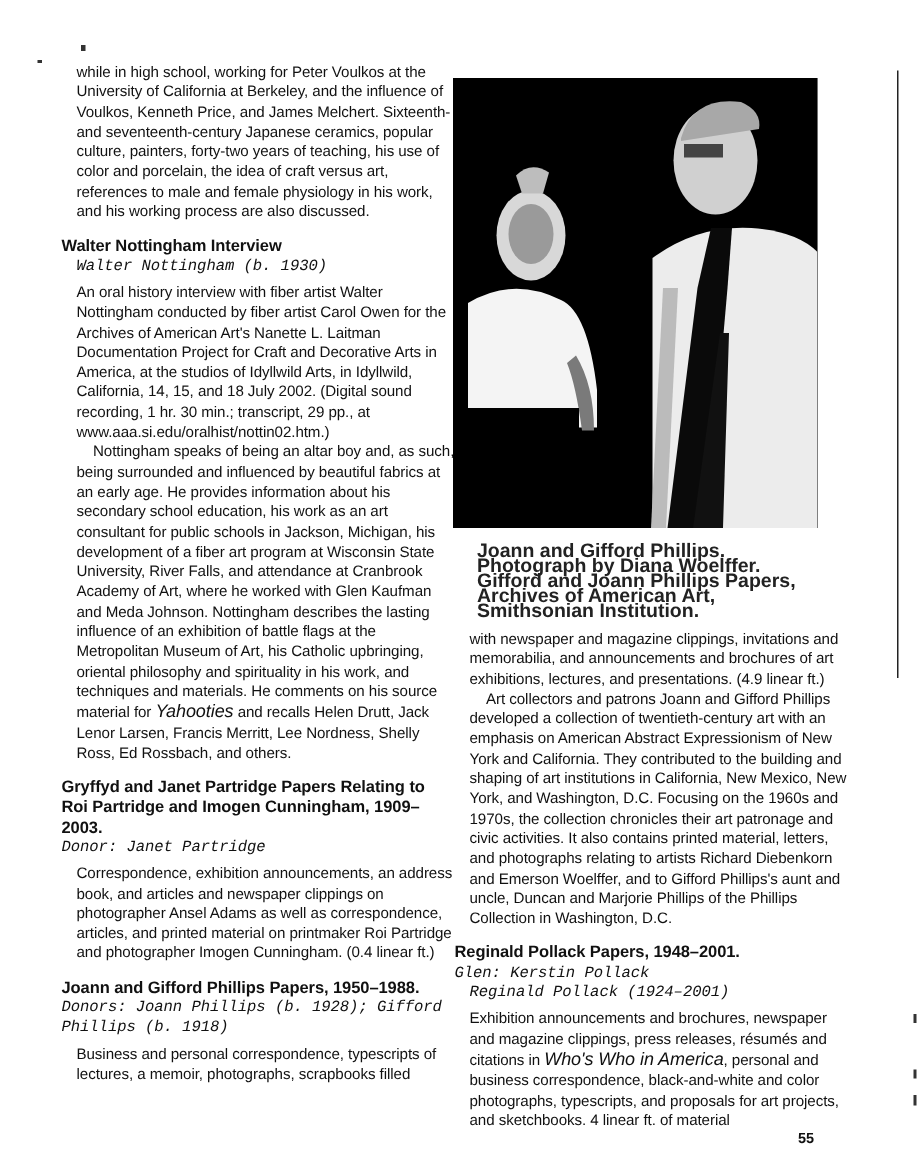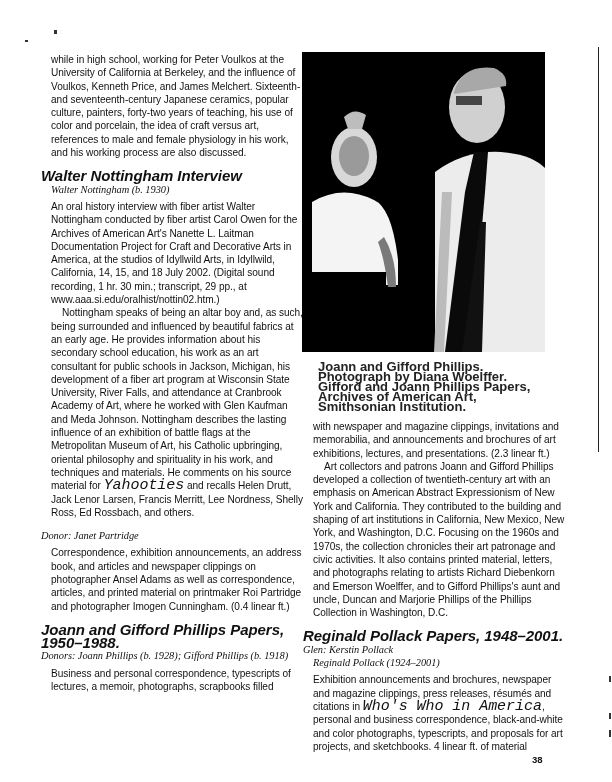--- a/index.html
+++ b/index.html
@@ -1,29 +1,29 @@
 <!DOCTYPE html>
 <html><head>
 <meta charset="utf-8">
 <style>
   html, body { margin:0; padding:0; background:#ffffff; }
   body { width:612px; height:782px; position:relative; overflow:hidden;
          font-family:"Liberation Sans", sans-serif; color:#111; }
   .col { position:absolute; font-size:10.1px; line-height:13.3px; letter-spacing:-0.05px; }
-  .left { left:51px; top:53px; width:252px; }
+  .left { left:51px; top:42px; width:252px; }
   .right { left:313px; top:420px; width:252px; }
   p { margin:0; text-align:left; }
   .indent { text-indent:11px; }
-  .h { font-weight:bold; font-size:15px; margin-left:-10px; line-height:13.3px;font-style:italic; }
-  .meta { font-family:Liberation Serif, serif; font-style:italic; font-size:10.4px; line-height:13.3px; }
+  .h { font-weight:bold; font-size:11px; margin-left:-10px; line-height:13.3px; }
+  .meta { font-family:Liberation Mono, monospace; font-style:italic; font-size:10.4px; line-height:13.3px; }
   .meta.don { margin-left:-10px; }
   .meta.sub { margin-left:0; }
   .gap-s { height:4px; }
   .gap-m { height:10px; }
-  em.t { font-family:Liberation Mono, monospace; font-style:italic; font-size:15px; }
+  em.t { font-family:Liberation Sans, sans-serif; font-style:italic; font-size:12px; }
   .photo { position:absolute; left:302px; top:52px; width:243px; height:300px; background:#000; overflow:hidden; }
   .caption { position:absolute; left:318px; top:362px; width:232px; font-size:13px; line-height:10px; font-weight:bold; color:#222; }
   .pageno { position:absolute; left:532px; top:754px; font-size:9.6px; font-weight:bold; }
   .vline { position:absolute; left:598px; top:47px; width:1.4px; height:405px; background:#222; }
   .speck { position:absolute; background:#333; }
 </style>
 </head>
 <body>
 
 <div class="speck" style="left:54px;top:30px;width:3px;height:4px;"></div>
@@ -36,20 +36,21 @@
   <div>
     <p class="h">Walter Nottingham Interview</p>
     <p class="meta sub">Walter Nottingham (b. 1930)</p>
     <div class="gap-s"></div>
     <p>An oral history interview with fiber artist Walter Nottingham conducted by fiber artist Carol Owen for the Archives of American Art's Nanette L. Laitman Documentation Project for Craft and Decorative Arts in America, at the studios of Idyllwild Arts, in Idyllwild, California, 14, 15, and 18 July 2002. (Digital sound recording, 1 hr. 30 min.; transcript, 29 pp., at www.aaa.si.edu/oralhist/nottin02.htm.)</p>
     <p class="indent"><span>Nottingham speaks of being an altar boy and, as such, being surrounded and influenced by beautiful fabrics at an early age. He provides information about his secondary school education, his work as an art consultant for public schools in Jackson, Michigan, his development of a fiber art program at Wisconsin State University, River Falls, and attendance at Cranbrook Academy of Art, where he worked with Glen Kaufman and Meda Johnson. Nottingham describes the lasting influence of an exhibition of battle flags at the Metropolitan Museum of Art, his Catholic upbringing, oriental philosophy and spirituality in his work, and techniques and materials. He comments on his source material for </span><em class="t">Yahooties</em><span> and recalls Helen Drutt, Jack Lenor Larsen, Francis Merritt, Lee Nordness, Shelly Ross, Ed Rossbach, and others.</span></p>
   </div>
 
   <div class="gap-m"></div>
   <div>
+    <p class="h">Gryffyd and Janet Partridge Papers Relating to Roi Partridge and Imogen Cunningham, 1909–2003.</p>
     <p class="meta don">Donor: Janet Partridge</p>
     <div class="gap-s"></div>
     <p>Correspondence, exhibition announcements, an address book, and articles and newspaper clippings on photographer Ansel Adams as well as correspondence, articles, and printed material on printmaker Roi Partridge and photographer Imogen Cunningham. (0.4 linear ft.)</p>
   </div>
 
   <div class="gap-m"></div>
   <div>
     <p class="h">Joann and Gifford Phillips Papers, 1950–1988.</p>
     <p class="meta don">Donors: Joann Phillips (b. 1928); Gifford Phillips (b. 1918)</p>
     <div class="gap-s"></div>
@@ -77,31 +78,31 @@
 
     <path d="M172 100 l14 0 -3 40 -14 160 -26 0 20 -160z" fill="#0a0a0a"></path>
     <path d="M160 300 l18 -130 6 0 -4 130z" fill="#111"></path>
     <path d="M140 140 l10 0 -8 160 -10 0z" fill="#bbb"></path>
   </svg>
 </div>
 
 <p class="caption">Joann and Gifford Phillips. Photograph by Diana Woelffer. Gifford and Joann Phillips Papers, Archives of American Art, Smithsonian Institution.</p>
 
 <div class="col right">
-  <p>with newspaper and magazine clippings, invitations and memorabilia, and announcements and brochures of art exhibitions, lectures, and presentations. (2.3 linear ft.)</p>
+  <p>with newspaper and magazine clippings, invitations and memorabilia, and announcements and brochures of art exhibitions, lectures, and presentations. (4.9 linear ft.)</p>
   <p class="indent">Art collectors and patrons Joann and Gifford Phillips developed a collection of twentieth-century art with an emphasis on American Abstract Expressionism of New York and California. They contributed to the building and shaping of art institutions in California, New Mexico, New York, and Washington, D.C. Focusing on the 1960s and 1970s, the collection chronicles their art patronage and civic activities. It also contains printed material, letters, and photographs relating to artists Richard Diebenkorn and Emerson Woelffer, and to Gifford Phillips's aunt and uncle, Duncan and Marjorie Phillips of the Phillips Collection in Washington, D.C.</p>
 
   <div class="gap-m"></div>
   <div>
     <p class="h">Reginald Pollack Papers, 1948–2001.</p>
     <p class="meta don">Glen: Kerstin Pollack</p>
     <p class="meta sub">Reginald Pollack (1924–2001)</p>
     <div class="gap-s"></div>
     <p><span>Exhibition announcements and brochures, newspaper and magazine clippings, press releases, résumés and citations in </span><em class="t">Who's Who in America</em><span>, personal and business correspondence, black-and-white and color photographs, typescripts, and proposals for art projects, and sketchbooks. 4 linear ft. of material</span></p>
   </div>
 </div>
 
 <div class="vline"></div>
 <div class="speck" style="left:609px;top:676px;width:1.5px;height:6px;"></div>
 <div class="speck" style="left:609px;top:713px;width:1.5px;height:6px;"></div>
 <div class="speck" style="left:609px;top:730px;width:1.5px;height:7px;"></div>
 
-<div class="pageno">38</div>
+<div class="pageno">55</div>
 
 </body></html>

